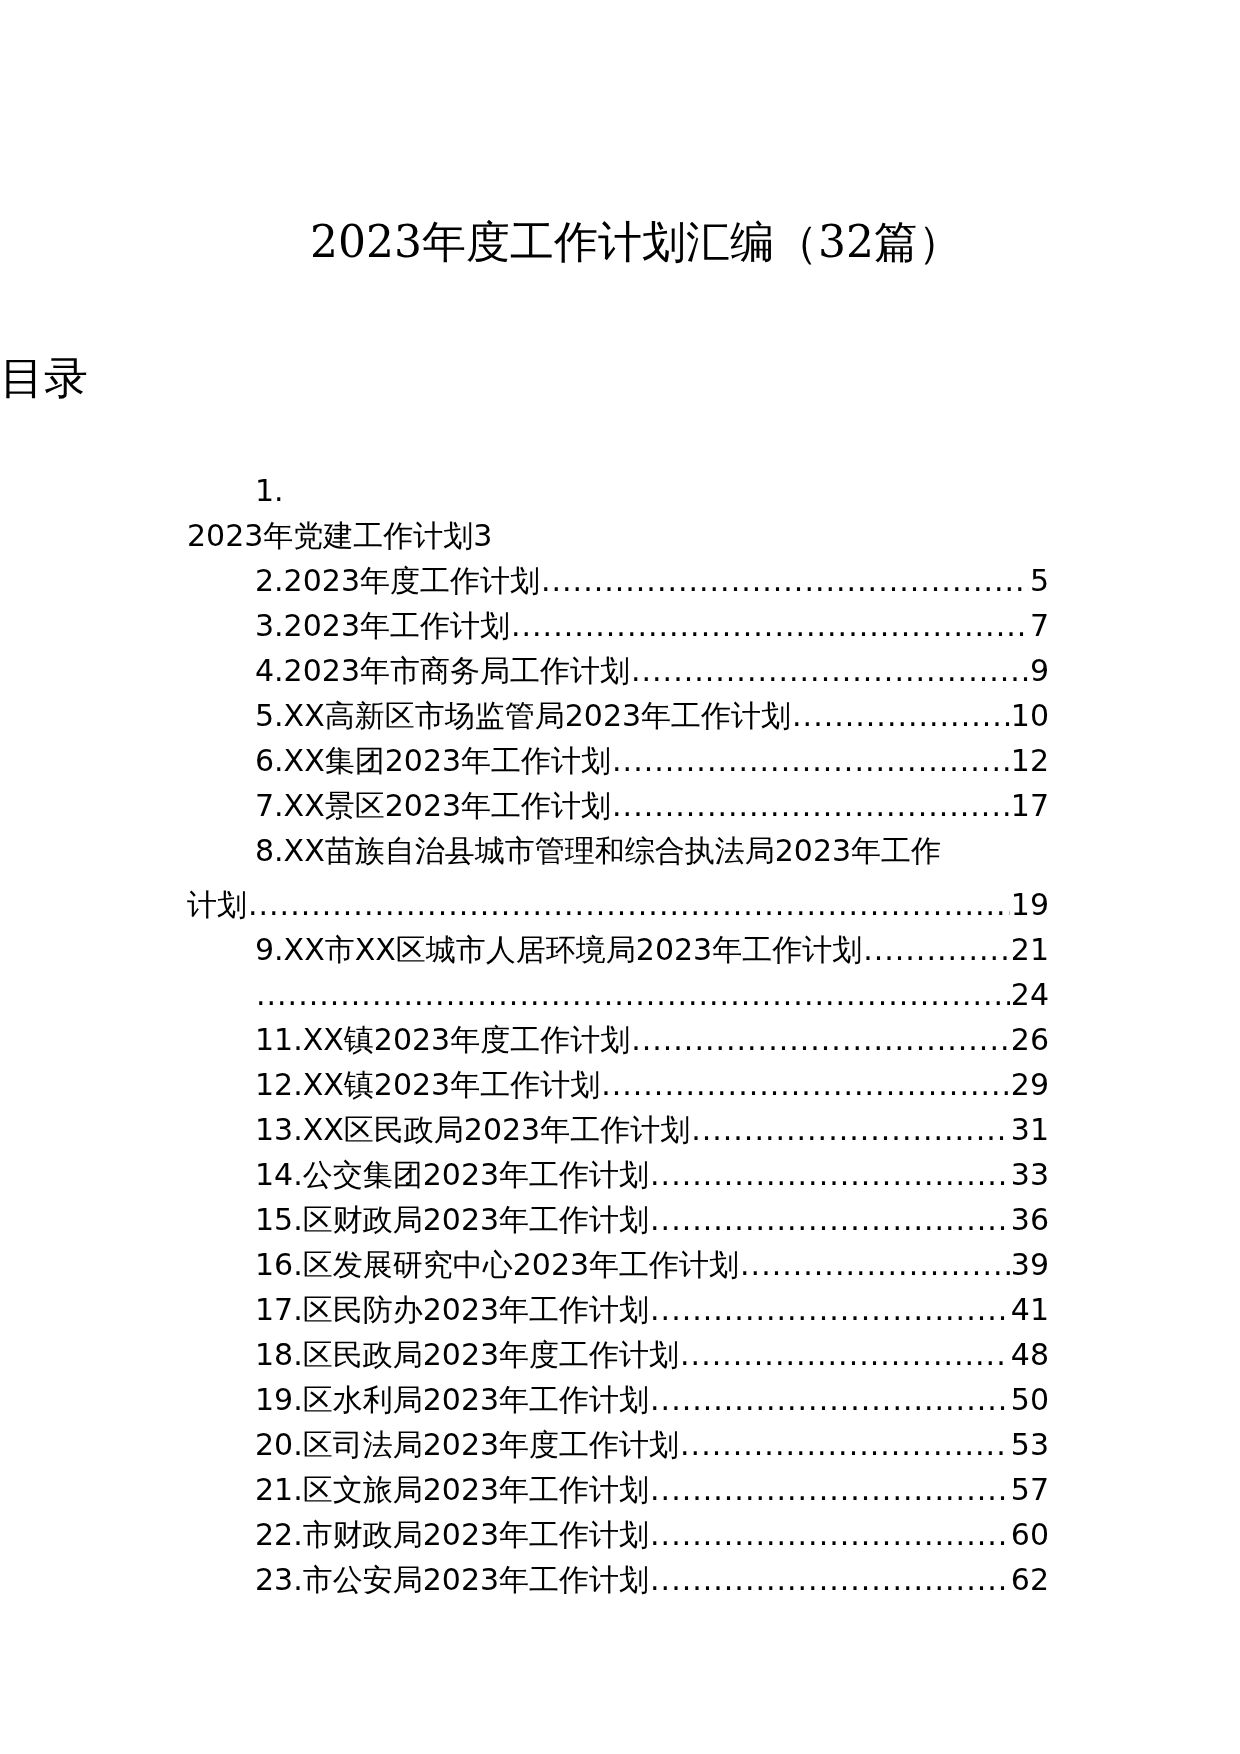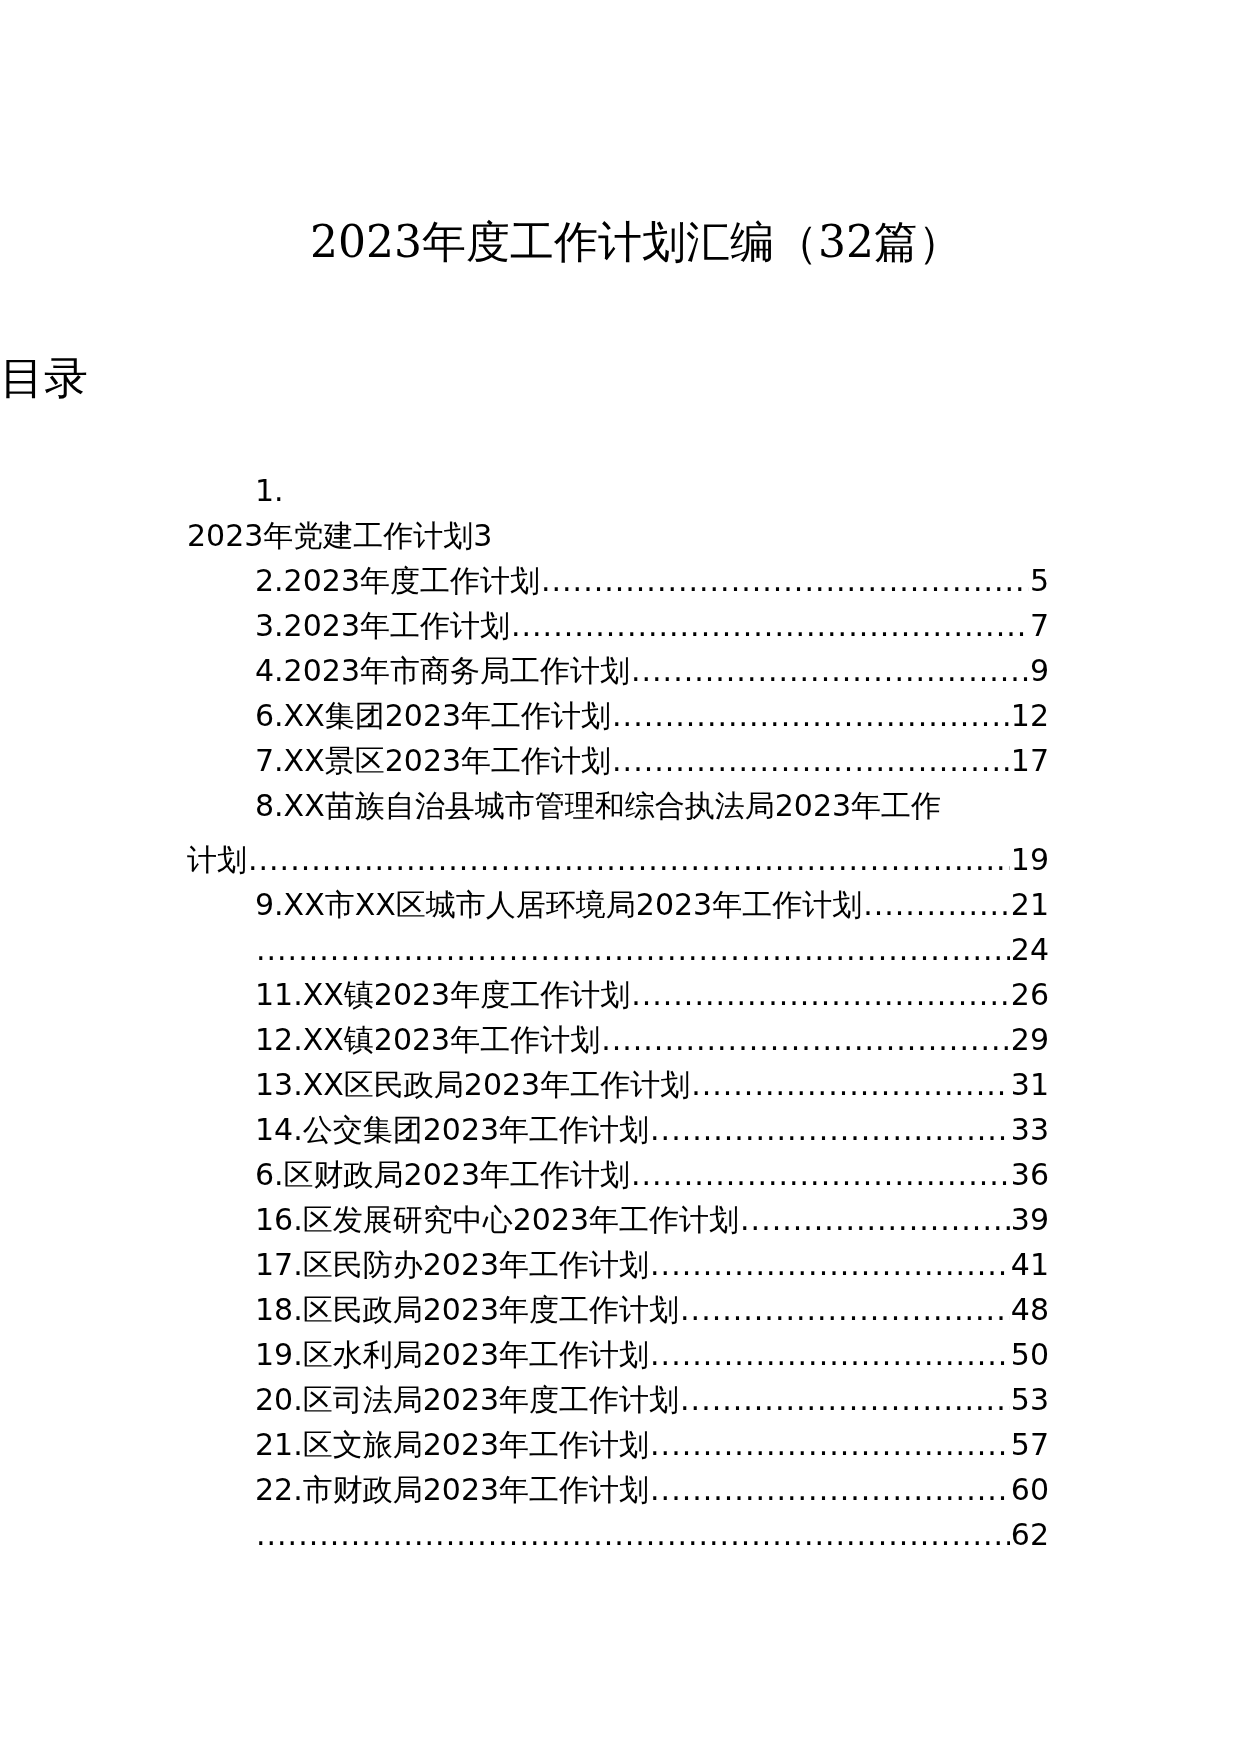--- a/index.html
+++ b/index.html
@@ -103,20 +103,25 @@
       <span class="text">3.2023年工作计划</span>
       <span class="leader"></span>
       <span class="page-num">7</span>
     </div>
     <div class="toc-row">
       <span class="text">4.2023年市商务局工作计划</span>
       <span class="leader"></span>
       <span class="page-num">9</span>
     </div>
     <div class="toc-row">
+      <span class="text">5.XX高新区市场监管局2023年工作计划</span>
+      <span class="leader"></span>
+      <span class="page-num">10</span>
+    </div>
+    <div class="toc-row">
       <span class="text">6.XX集团2023年工作计划</span>
       <span class="leader"></span>
       <span class="page-num">12</span>
     </div>
     <div class="toc-row">
       <span class="text">7.XX景区2023年工作计划</span>
       <span class="leader"></span>
       <span class="page-num">17</span>
     </div>
 
@@ -150,21 +155,21 @@
       <span class="text">13.XX区民政局2023年工作计划</span>
       <span class="leader"></span>
       <span class="page-num">31</span>
     </div>
     <div class="toc-row">
       <span class="text">14.公交集团2023年工作计划</span>
       <span class="leader"></span>
       <span class="page-num">33</span>
     </div>
     <div class="toc-row">
-      <span class="text">6.区财政局2023年工作计划</span>
+      <span class="text">15.区财政局2023年工作计划</span>
       <span class="leader"></span>
       <span class="page-num">36</span>
     </div>
     <div class="toc-row">
       <span class="text">16.区发展研究中心2023年工作计划</span>
       <span class="leader"></span>
       <span class="page-num">39</span>
     </div>
     <div class="toc-row">
       <span class="text">17.区民防办2023年工作计划</span>
@@ -190,18 +195,19 @@
       <span class="text">21.区文旅局2023年工作计划</span>
       <span class="leader"></span>
       <span class="page-num">57</span>
     </div>
     <div class="toc-row">
       <span class="text">22.市财政局2023年工作计划</span>
       <span class="leader"></span>
       <span class="page-num">60</span>
     </div>
     <div class="toc-row">
+      <span class="text">23.市公安局2023年工作计划</span>
       <span class="leader"></span>
       <span class="page-num">62</span>
     </div>
 
   </div>
 </div>
 
 </body></html>

